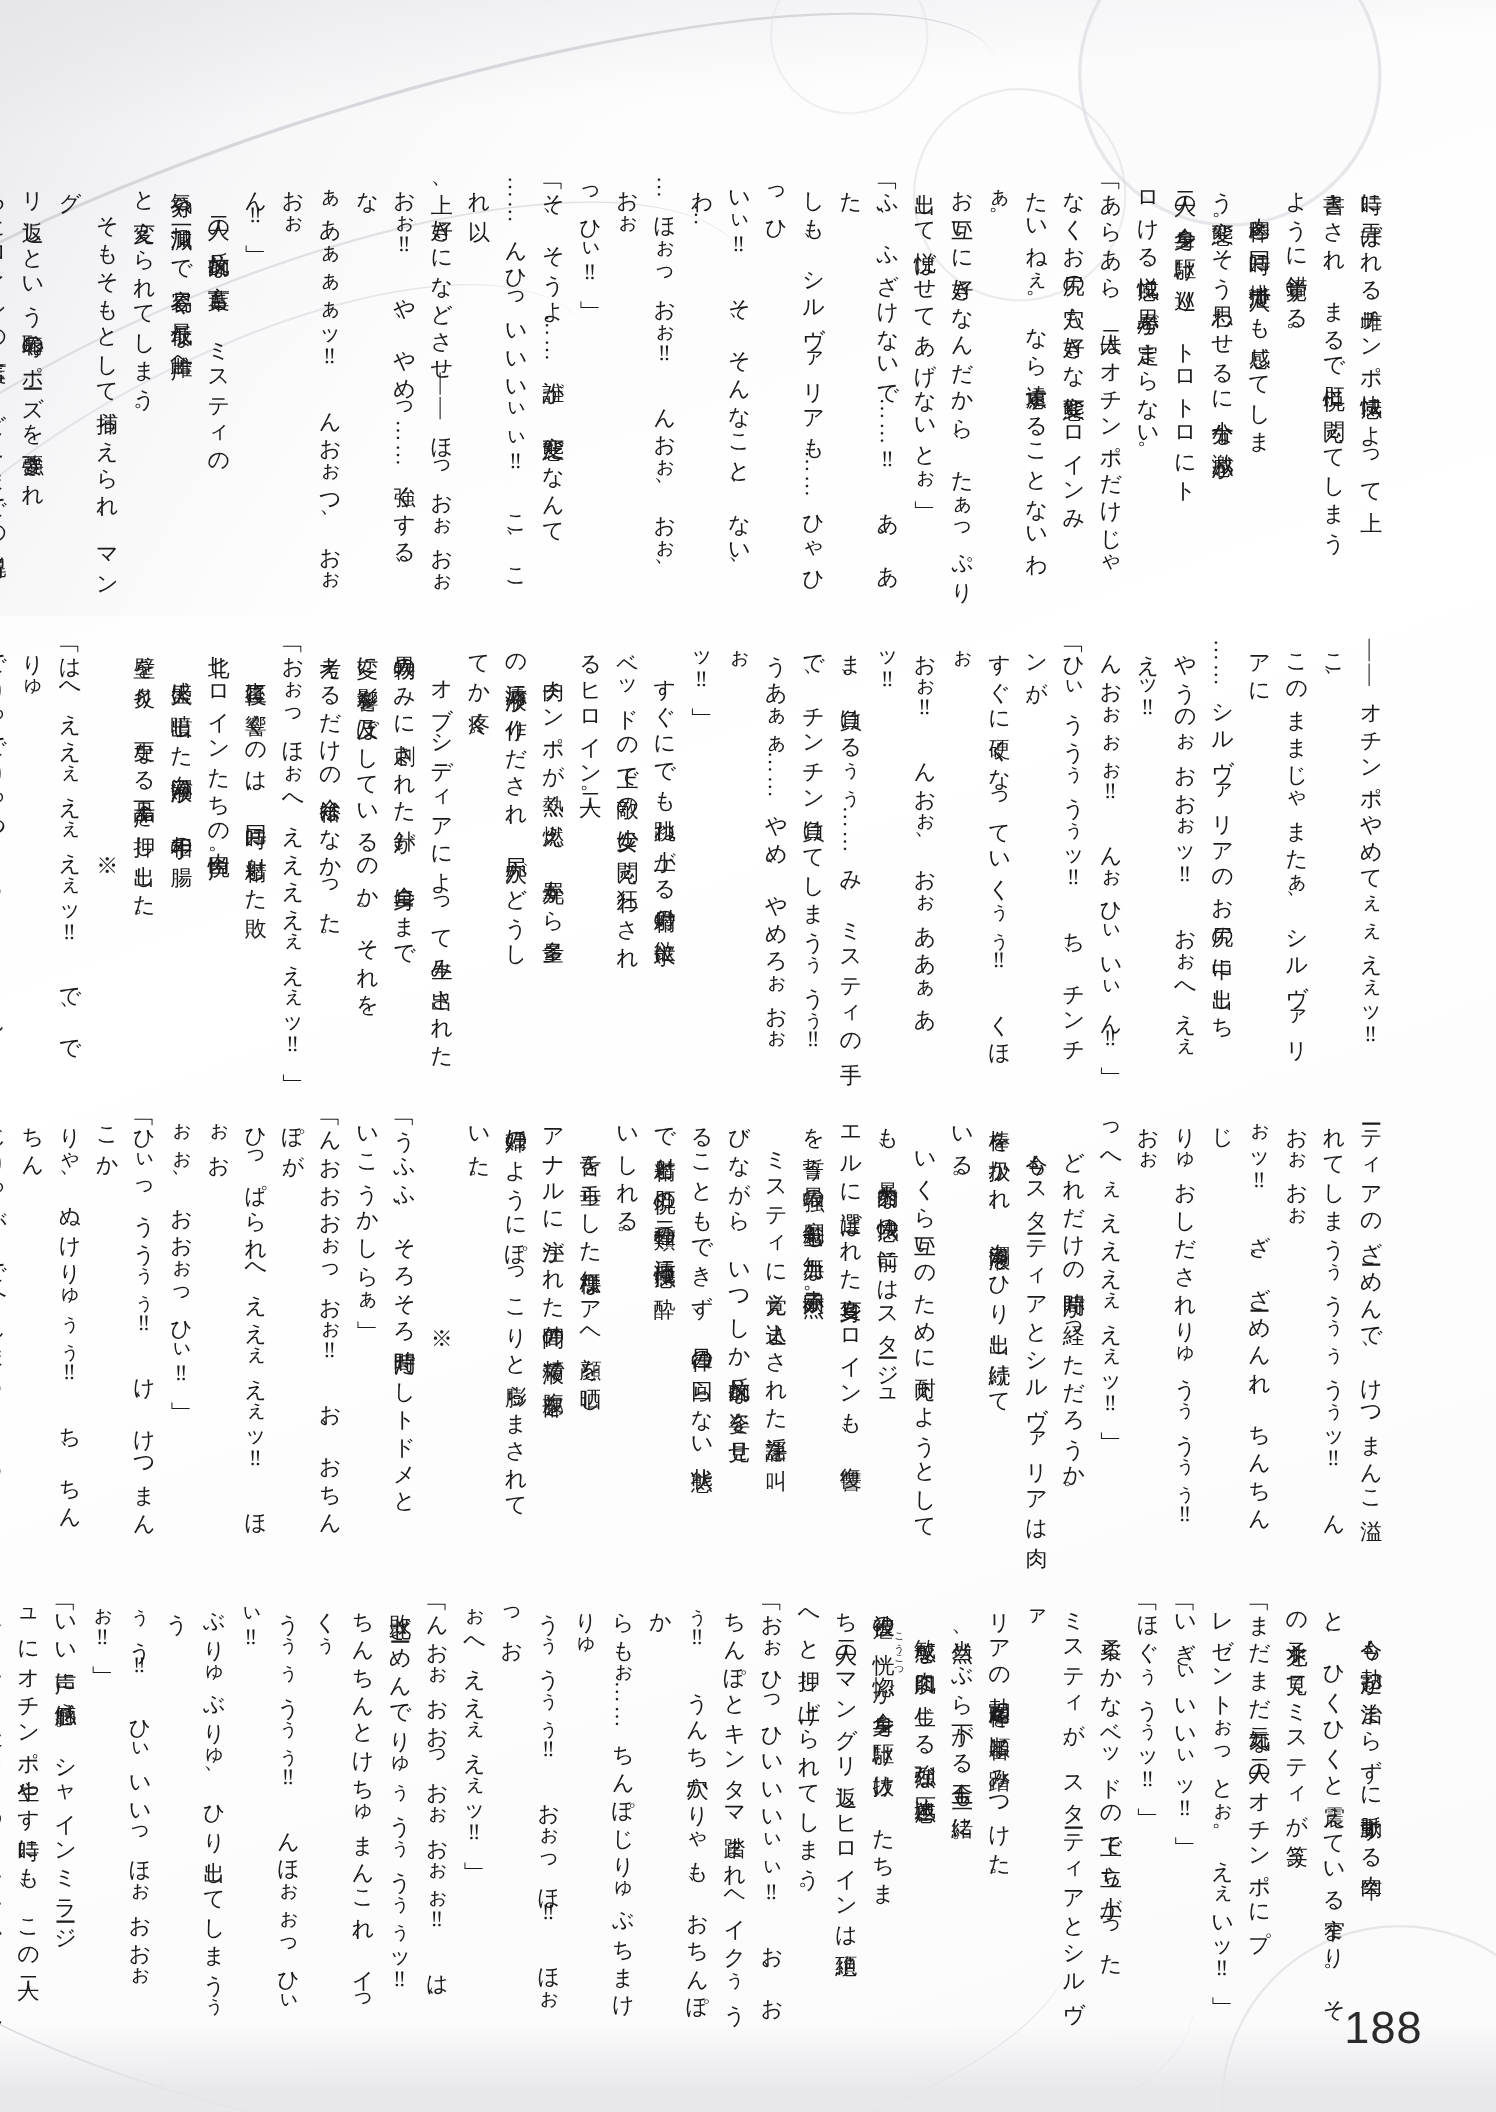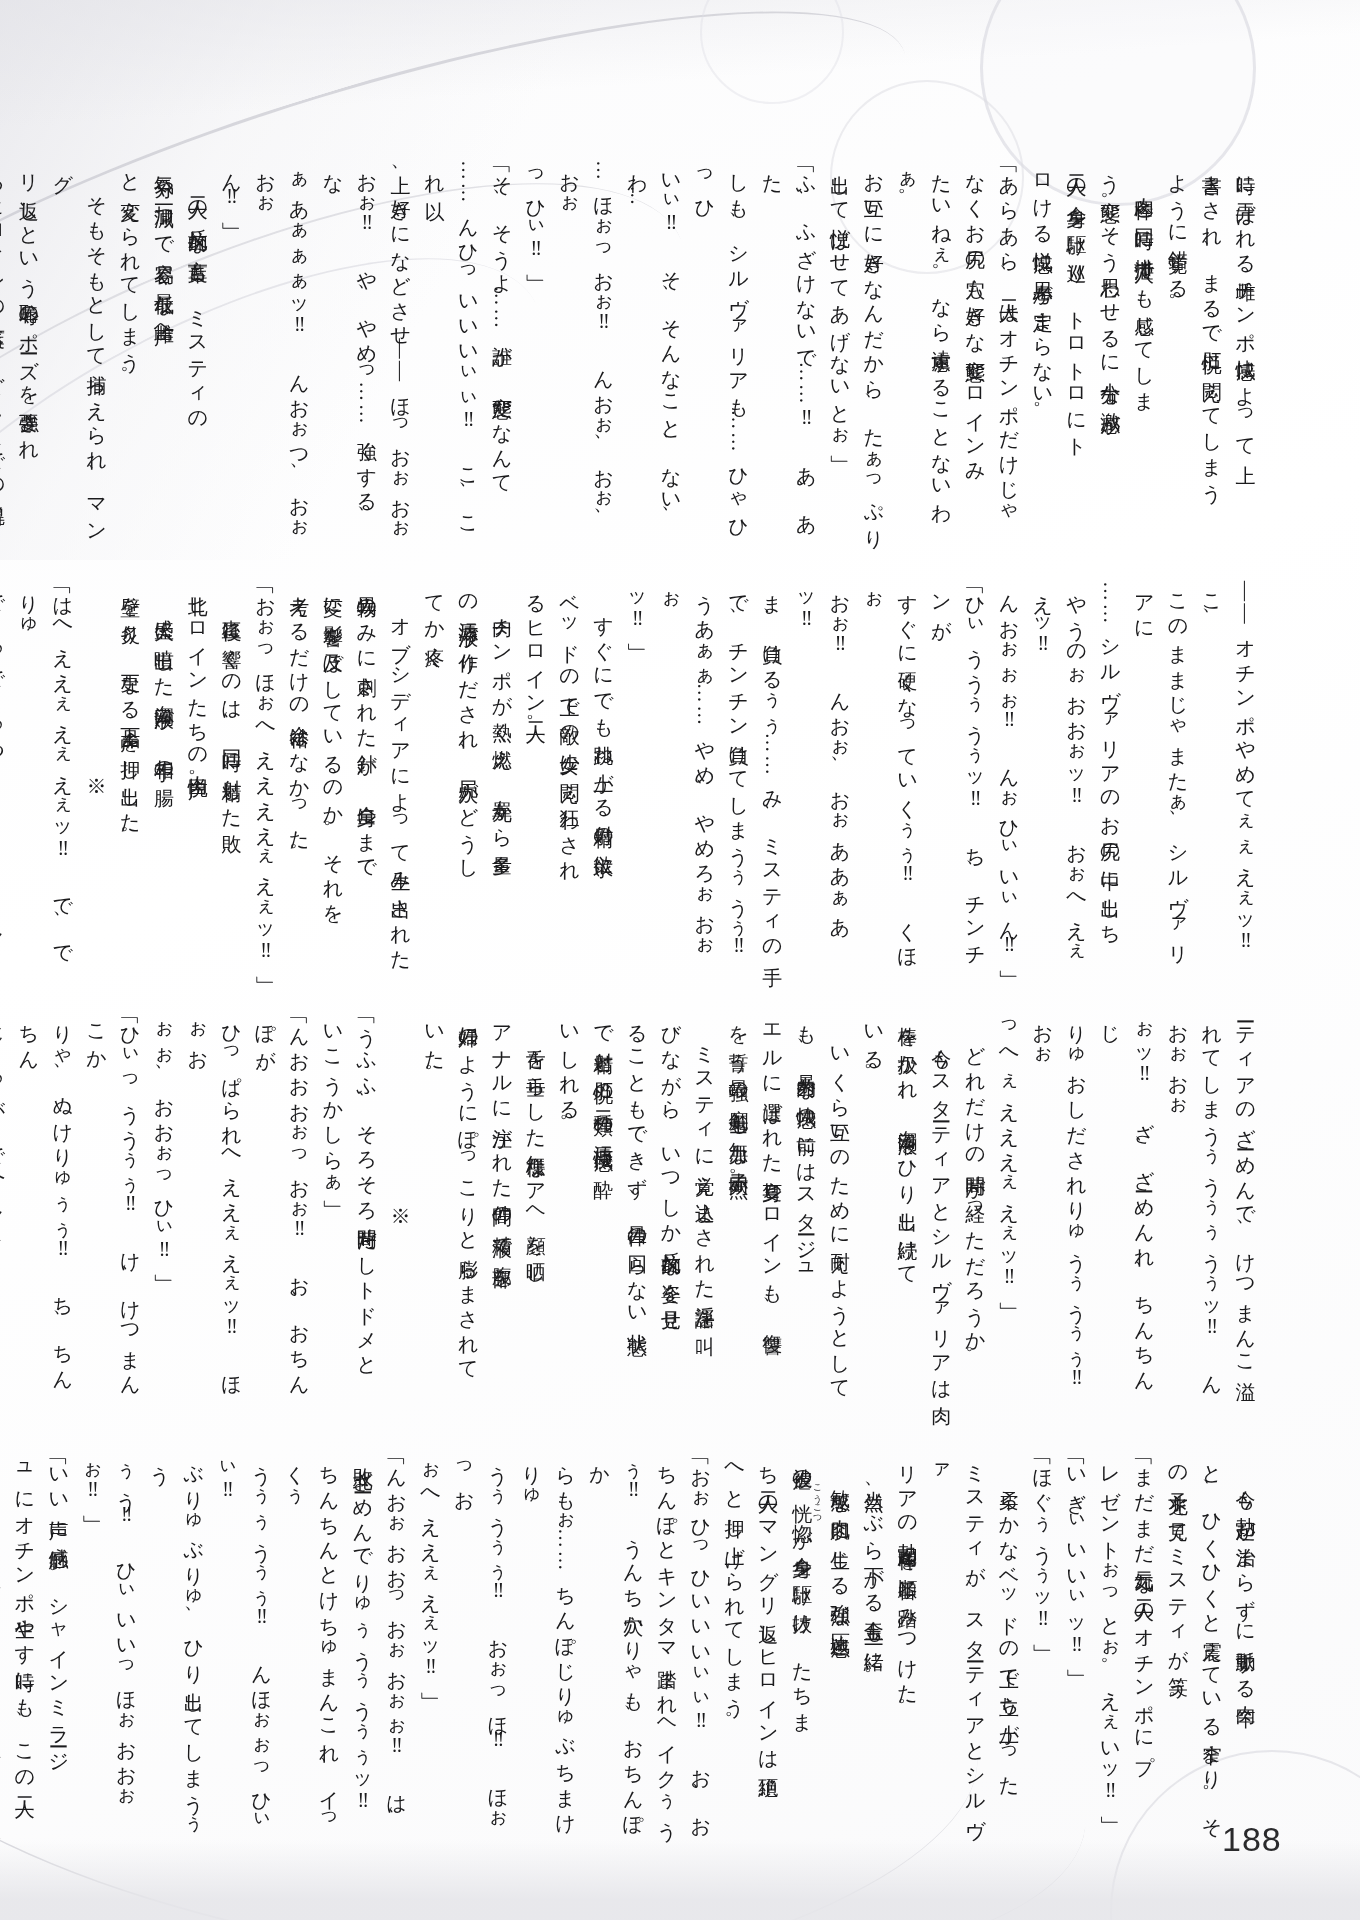--- a/index.html
+++ b/index.html
@@ -50,21 +50,21 @@
   .band-2{top:581px;}
   .band-3{top:1011px;}
   .band-4{top:1452px;}
   .band p{margin:0;padding:0;height:100%;}
   .band p.center{text-align:center;letter-spacing:0;}
   ruby rt{font-size:9px;letter-spacing:0;}
   
   .page-number{
     position:absolute;left:1222px;top:1820px;
     font-family:"Liberation Sans","DejaVu Sans",sans-serif;
-    font-size:34px;color:#2a2a2c;letter-spacing:1px;
+    font-size:41px;color:#2a2a2c;letter-spacing:1px;
   }
 </style>
 </head>
 <body>
 
 <div class="page">
 
   <div class="deco deco-fill-topleft"></div>
   <div class="deco deco-band-top"></div>
   <div class="deco deco-arc1"></div>

